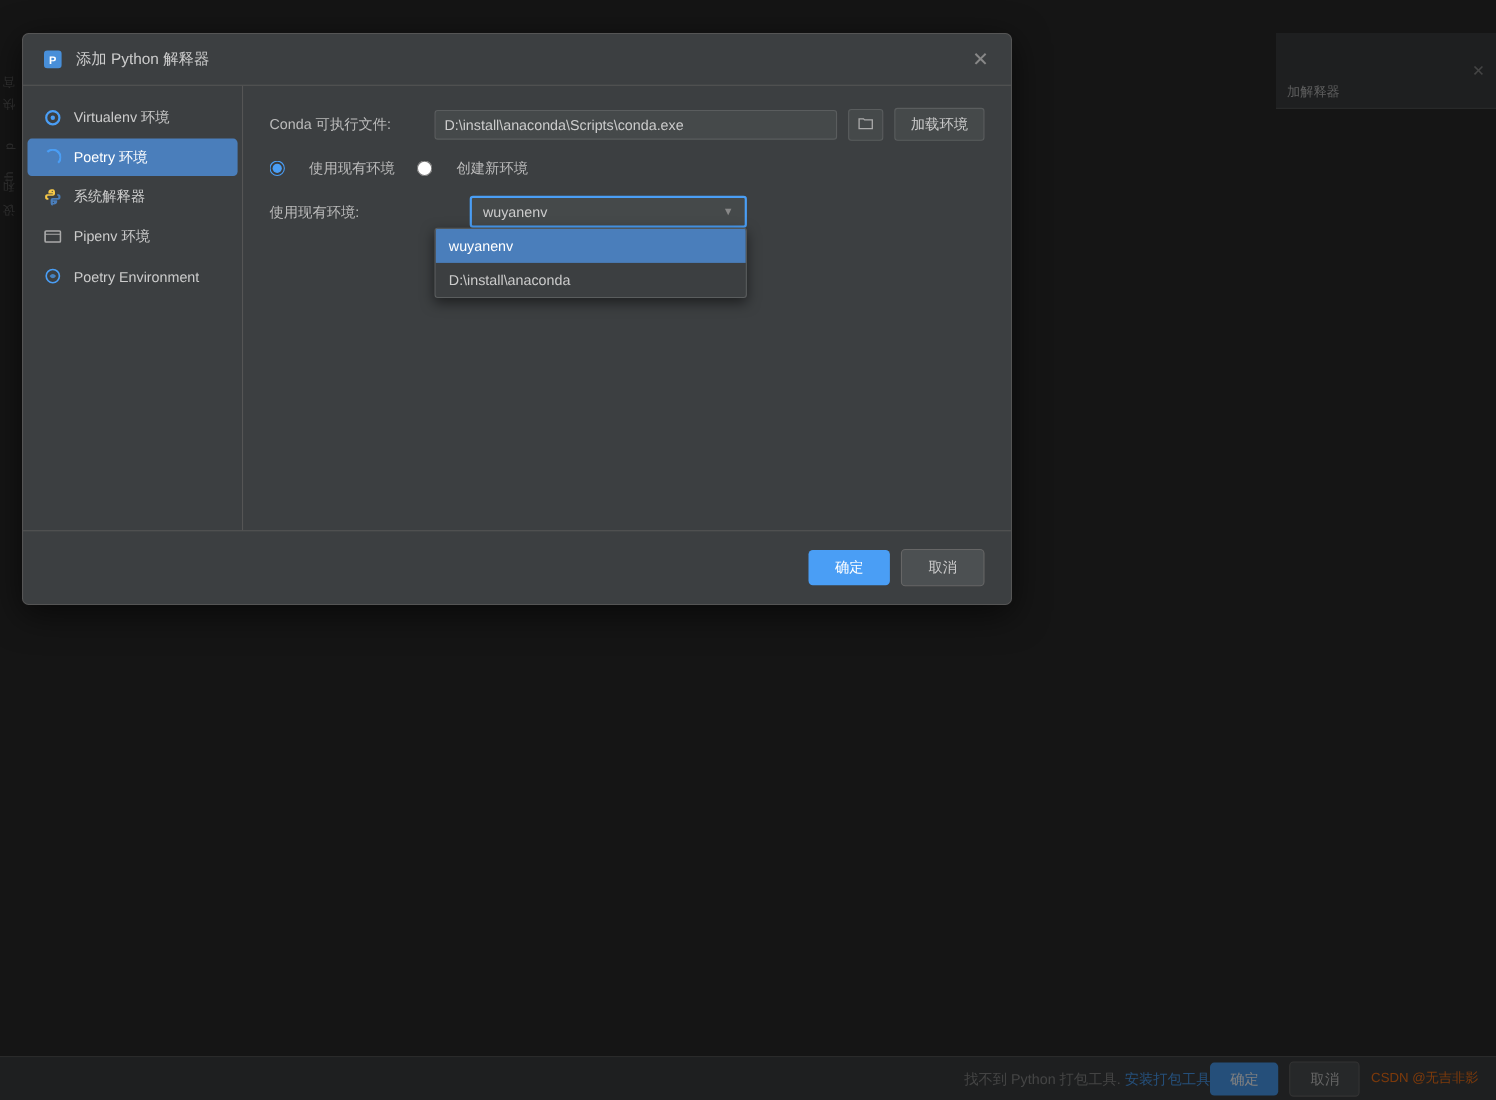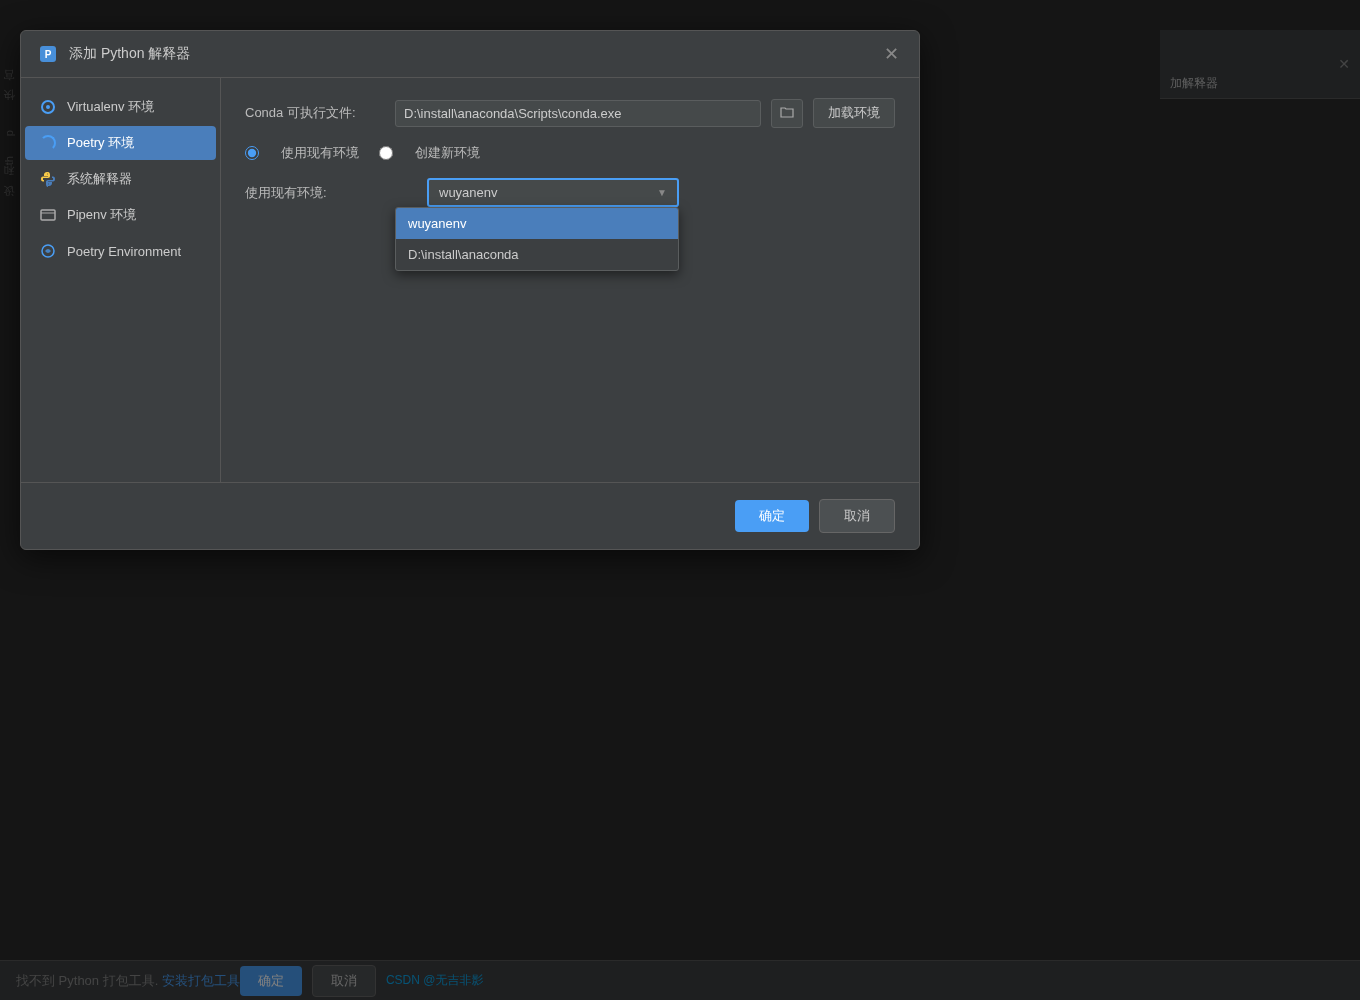--- a/index.html
+++ b/index.html
@@ -89,21 +89,21 @@
 
     
     .ide-bottombar {
       position: absolute;
       bottom: 0;
       left: 0; right: 0;
       height: 40px;
       background: #3c3f41;
       display: flex;
       align-items: center;
-      justify-content: flex-start;
+      justify-content: flex-end;
       padding: 0 16px;
       border-top: 1px solid #555;
     }
 
     .bottombar-left {
       color: #888;
       font-size: 13px;
     }
 
     .bottombar-left .install-link {
@@ -131,21 +131,21 @@
       background: #4c5052;
       color: #ccc;
       border: 1px solid #666;
       padding: 6px 18px;
       border-radius: 4px;
       cursor: pointer;
       font-size: 13px;
     }
 
     .watermark {
-      color: #0ea5e9;
+      color: #f97316;
       font-size: 12px;
     }
 
     
     .ide-left-sidebar {
       position: absolute;
       top: 30px;
       left: 0;
       width: 18px;
       bottom: 40px;

